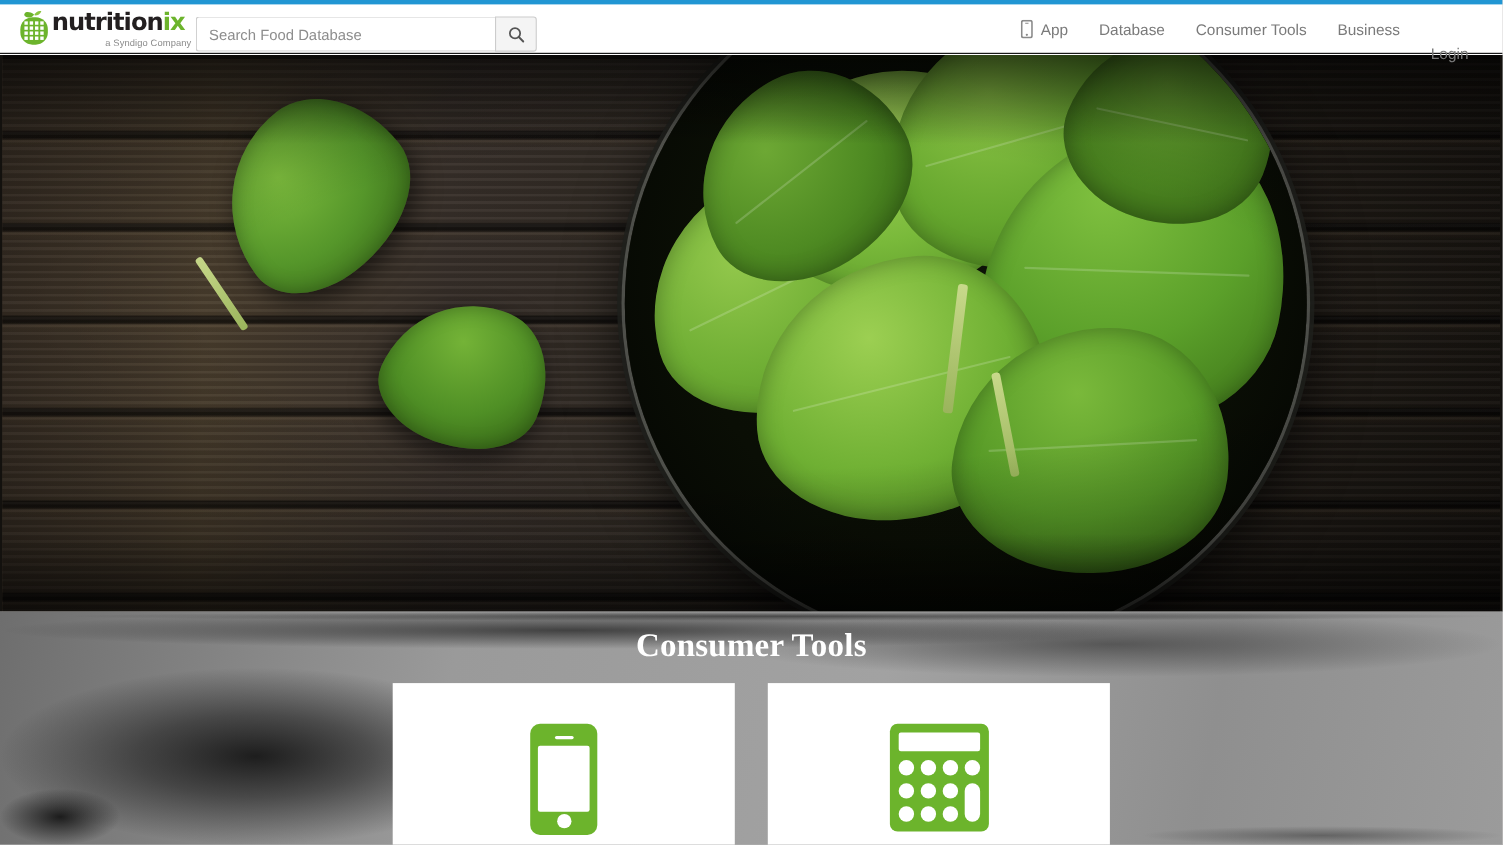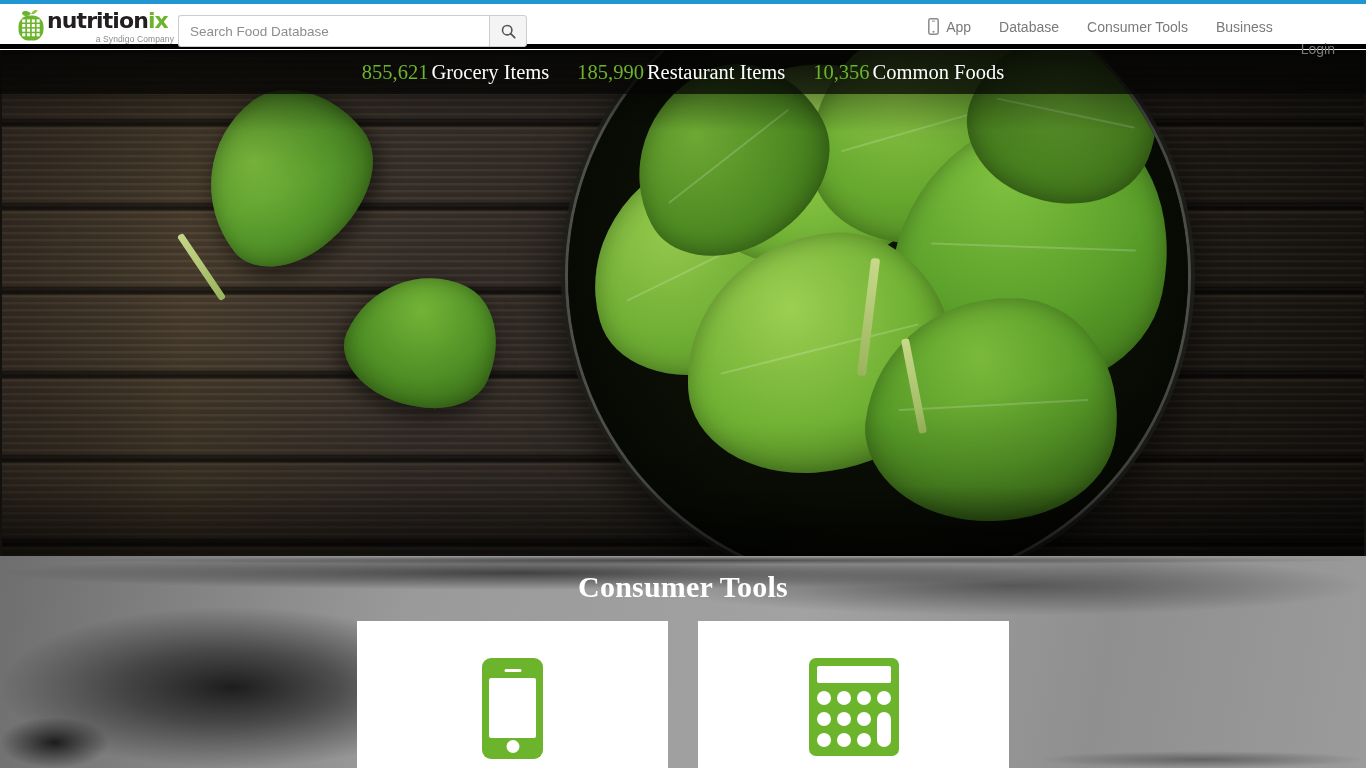--- a/index.html
+++ b/index.html
@@ -29,21 +29,21 @@
     z-index: 40;
   }
 
   
   .site-header {
     position: absolute;
     top: 4px; left: 0;
     width: 1366px;
     height: 45px;
     background: #ffffff;
-    border-bottom: 5px solid #000000;
+    border-bottom: 1px solid #000000;
     z-index: 30;
   }
 
   
   .logo {
     position: absolute;
     left: 14px; top: 2px;
     width: 162px; height: 42px;
     display: block;
     text-decoration: none;
@@ -73,21 +73,21 @@
     color: #8a8a8a;
     letter-spacing: 0.1px;
     white-space: nowrap;
     margin-left: 48px;
   }
 
   
   .search-group {
     position: absolute;
     left: 178px; top: 11px;
-    width: 349px; height: 32px;
+    width: 310px; height: 32px;
     display: flex;
   }
   .search-input {
     flex: 1 1 auto;
     height: 32px;
     border: 1px solid #cccccc;
     border-right: none;
     border-radius: 3px 0 0 3px;
     background: #ffffff;
     padding: 0 11px;
@@ -396,31 +396,20 @@
                 background:radial-gradient(circle at 40% 30%, #7cbb3d 0%, #55962a 52%, #2f5c13 100%);
                 transform:rotate(-38deg);"></div>
     <div class="stem" style="left:196px; top:178px; width:7px; height:78px; transform:rotate(-34deg);"></div>
     <div class="loose-leaf" style="left:348px; top:224px; width:148px; height:134px;
                 background:radial-gradient(circle at 40% 30%, #74b337 0%, #4f8f25 52%, #2c5611 100%);
                 transform:rotate(24deg);"></div>
 
     <div class="hero-vignette"></div>
   </div>
 
-  <div class="stats-bar">
-    <div class="stat">
-      <span class="num">855,621</span><span>Grocery Items</span>
-    </div>
-    <div class="stat">
-      <span class="num">185,990</span><span>Restaurant Items</span>
-    </div>
-    <div class="stat">
-      <span class="num">10,356</span><span>Common Foods</span>
-    </div>
-  </div>
 
   <div class="tools-section">
     <div class="tools-bg"></div>
   </div>
 
   <div class="tools-title">Consumer Tools</div>
 
   <div class="tool-card left">
     <div class="tool-icon-wrap">
       <div class="icon-phone">

